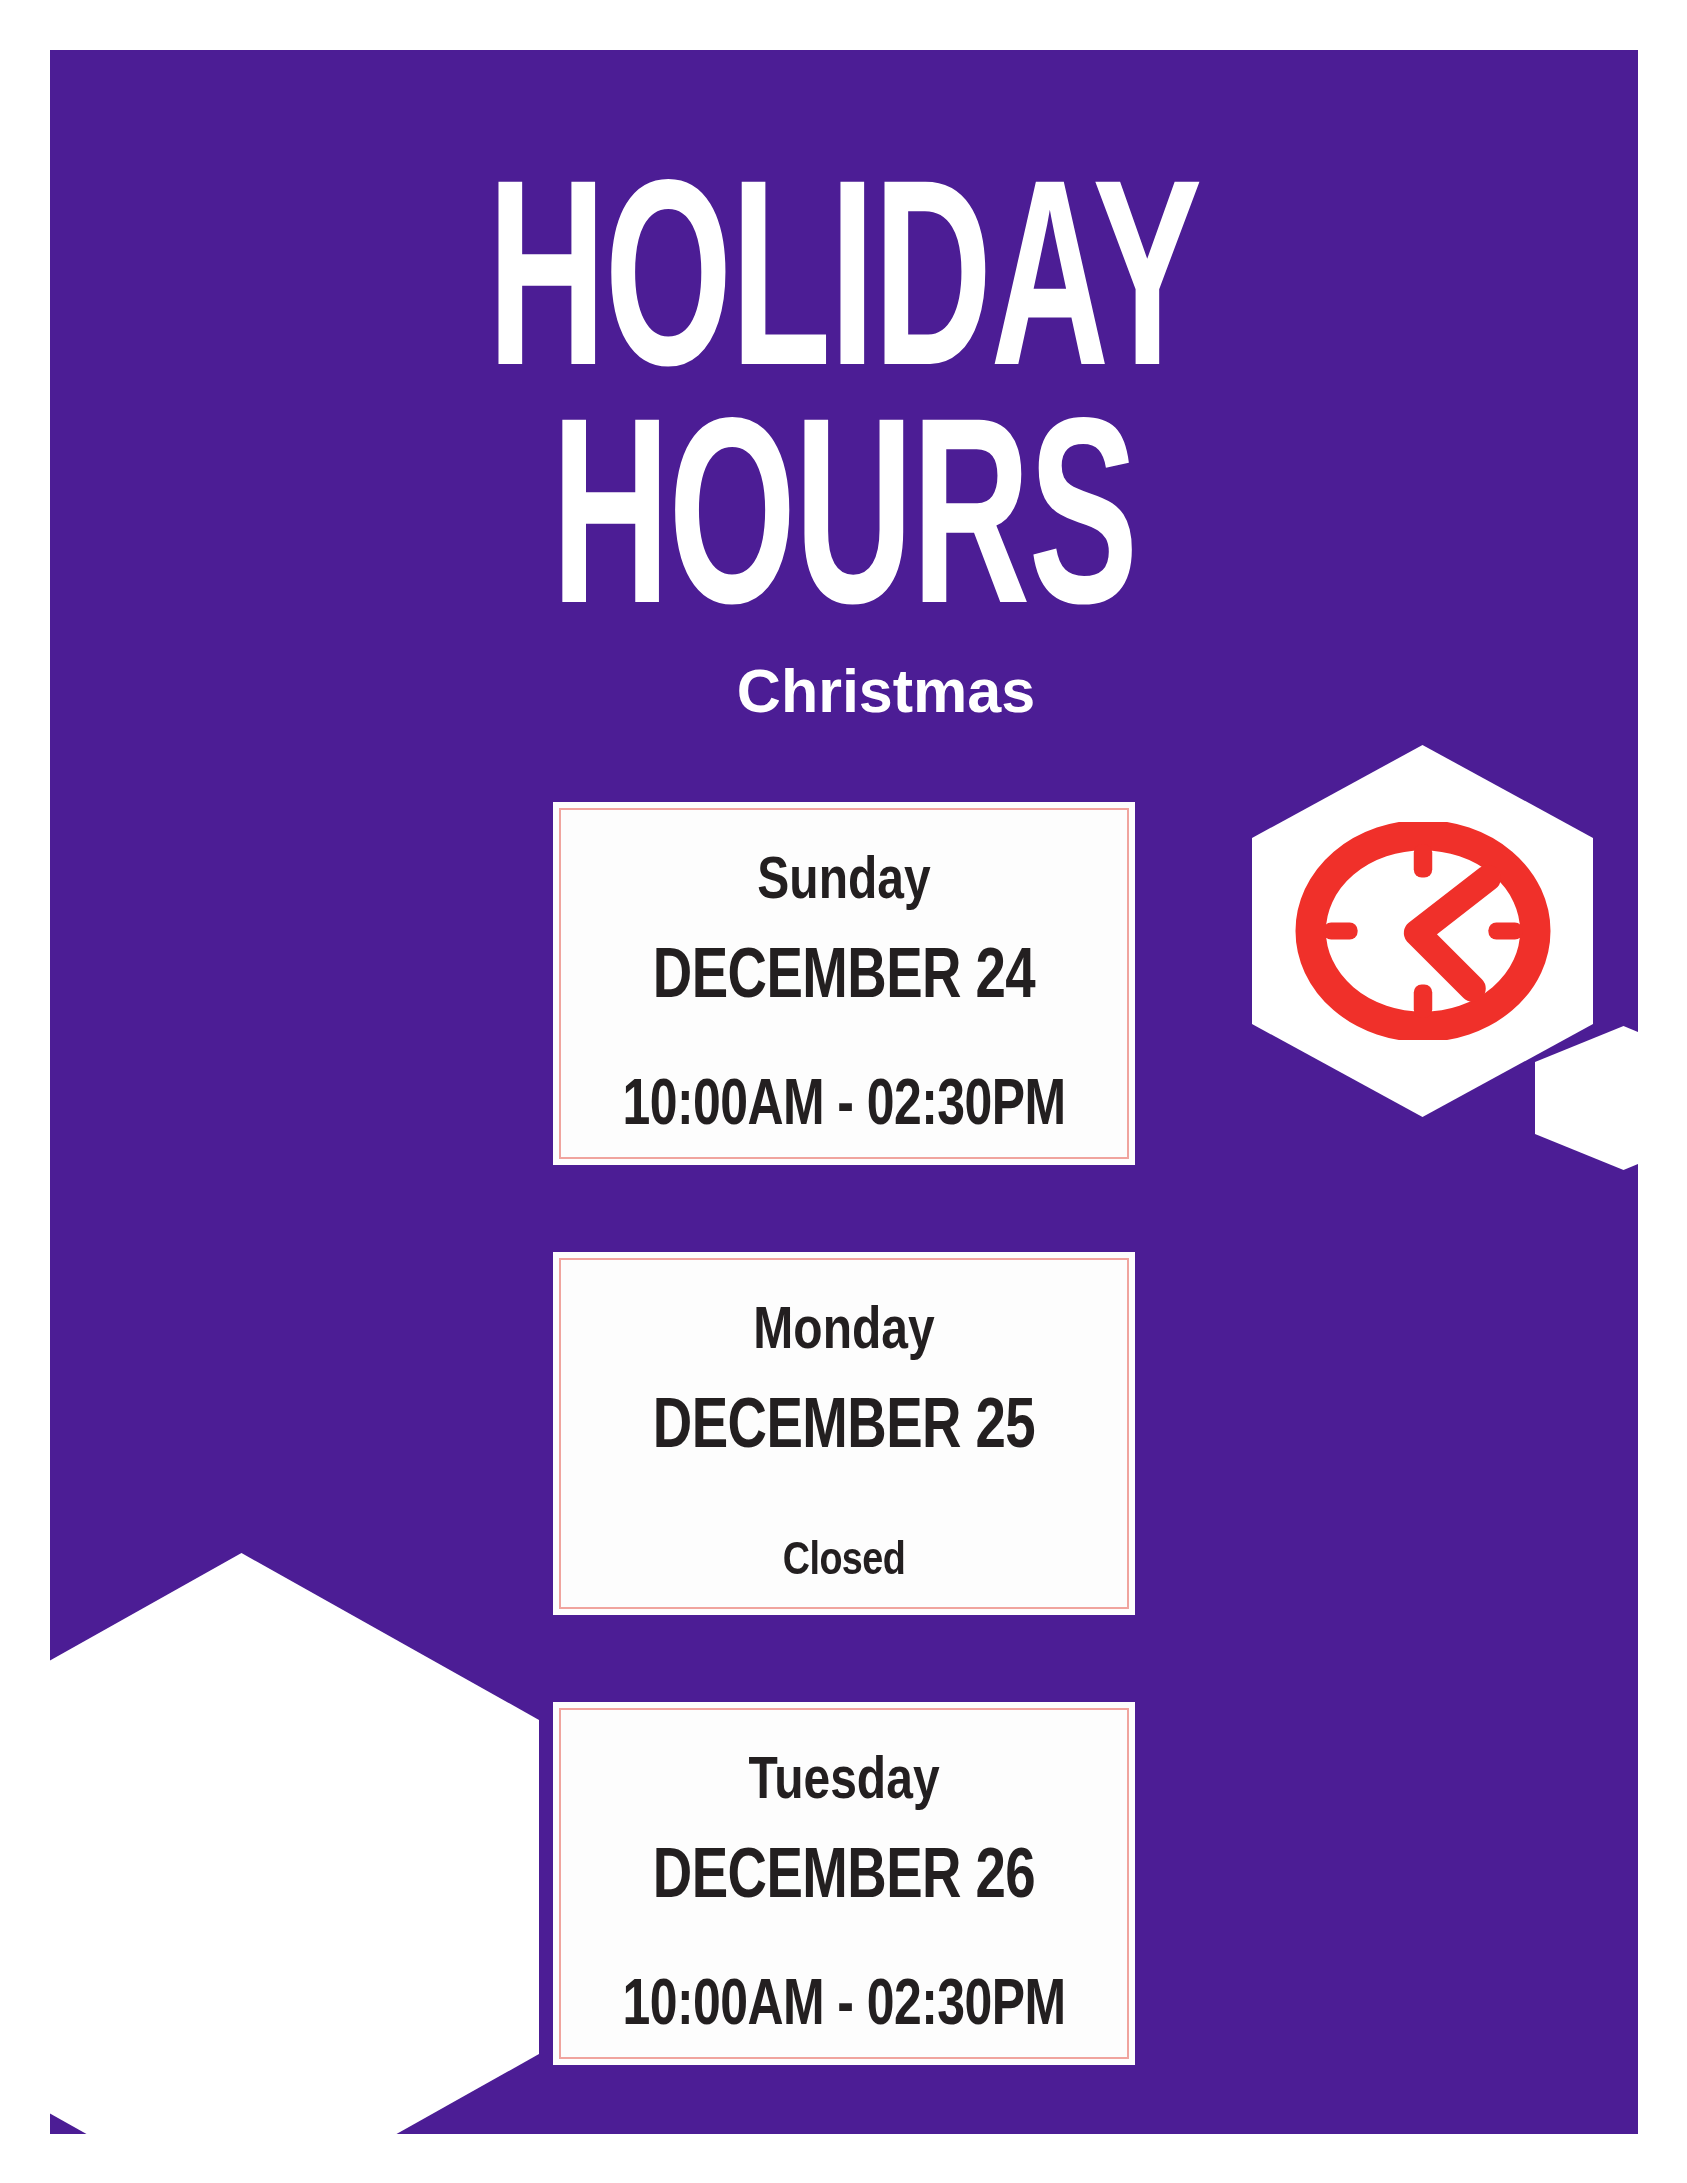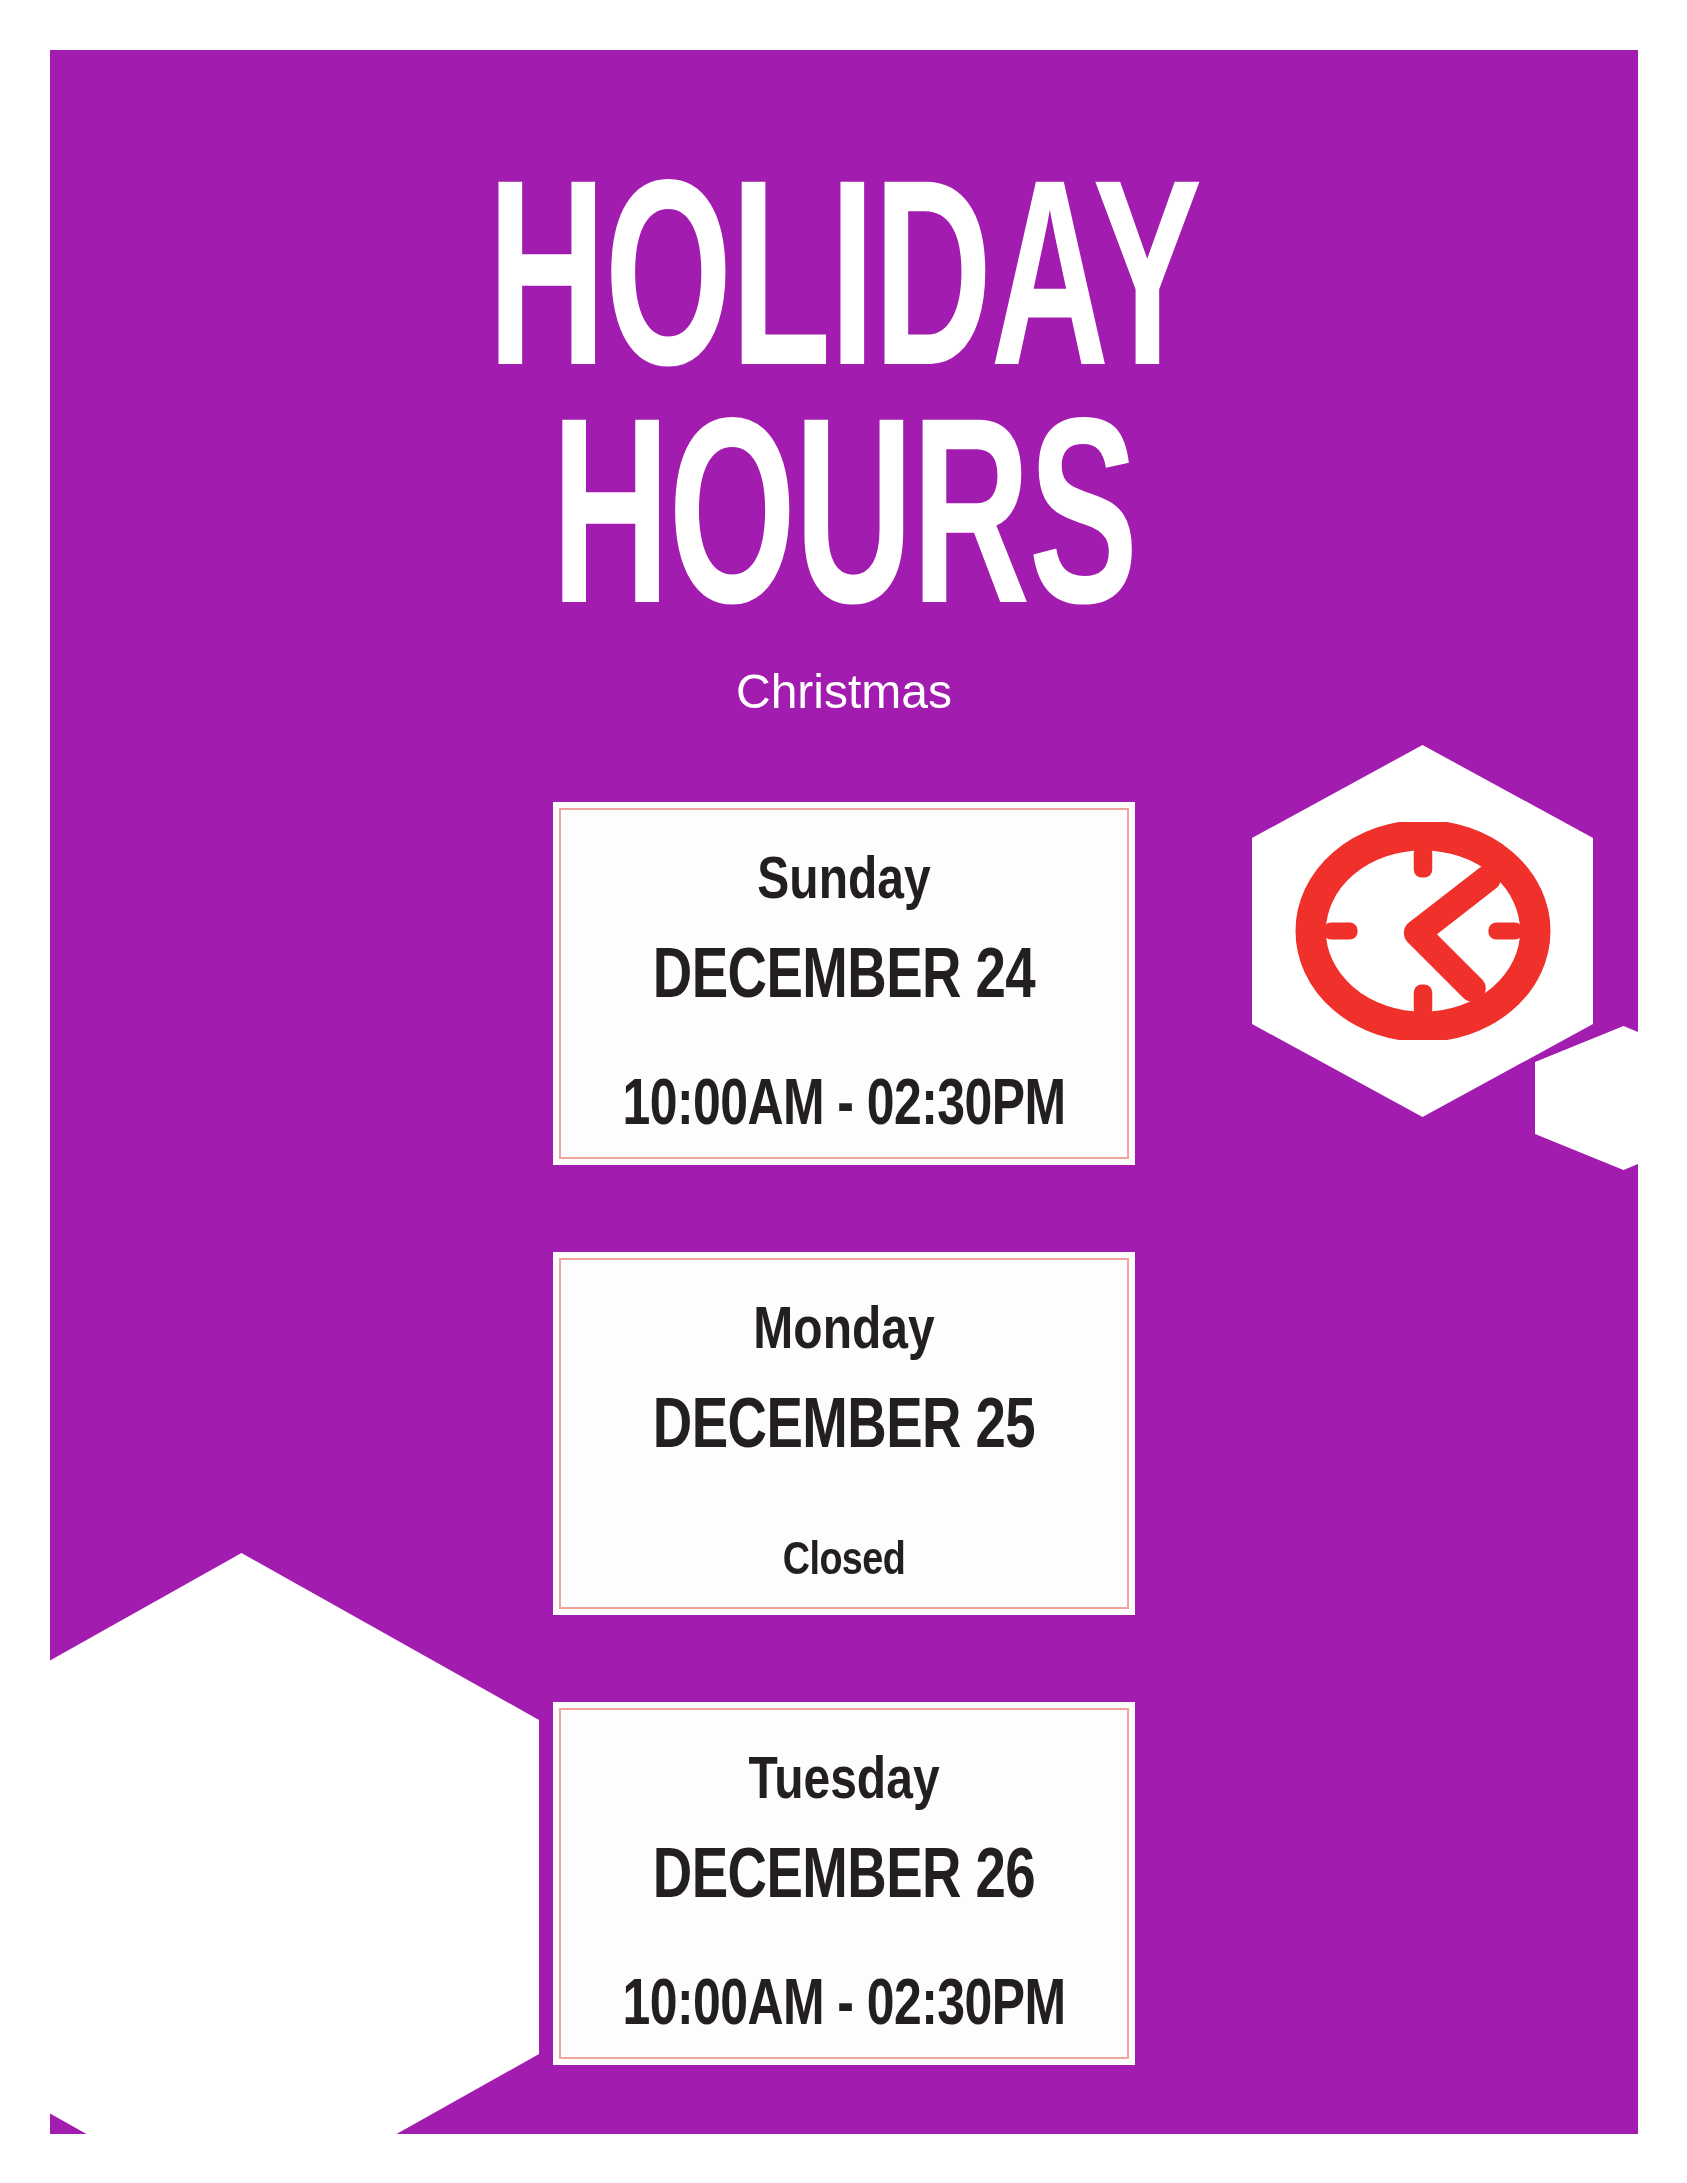--- a/index.html
+++ b/index.html
@@ -22,21 +22,21 @@
     overflow: hidden;
   }
 
   
   .red-panel {
     position: absolute;
     left: 50px;
     top: 50px;
     width: 1588px;
     height: 2084px;
-    background: #a21caf;
+    background: #4c1d95;
     overflow: hidden;
   }
 
   
   .hex {
     position: absolute;
     background: #ffffff;
     -webkit-clip-path: polygon(50% 0%, 100% 25%, 100% 75%, 50% 100%, 0% 75%, 0% 25%);
     clip-path: polygon(50% 0%, 100% 25%, 100% 75%, 50% 100%, 0% 75%, 0% 25%);
     pointer-events: none;
@@ -102,24 +102,25 @@
     display: block;
   }
 
   .subtitle {
     position: absolute;
     left: 0;
     top: 615px;
     width: 1588px;
     text-align: center;
     color: #ffffff;
-    font-weight: normal;
-    font-size: 48px;
+    font-weight: bold;
+    font-size: 61px;
     line-height: 53px;
     letter-spacing: 0px;
+    padding-left: 42px;
   }
 
   
   .cards {
     position: absolute;
     left: 503px;   
     top: 752px;   
     width: 582px;
   }
   .card {

